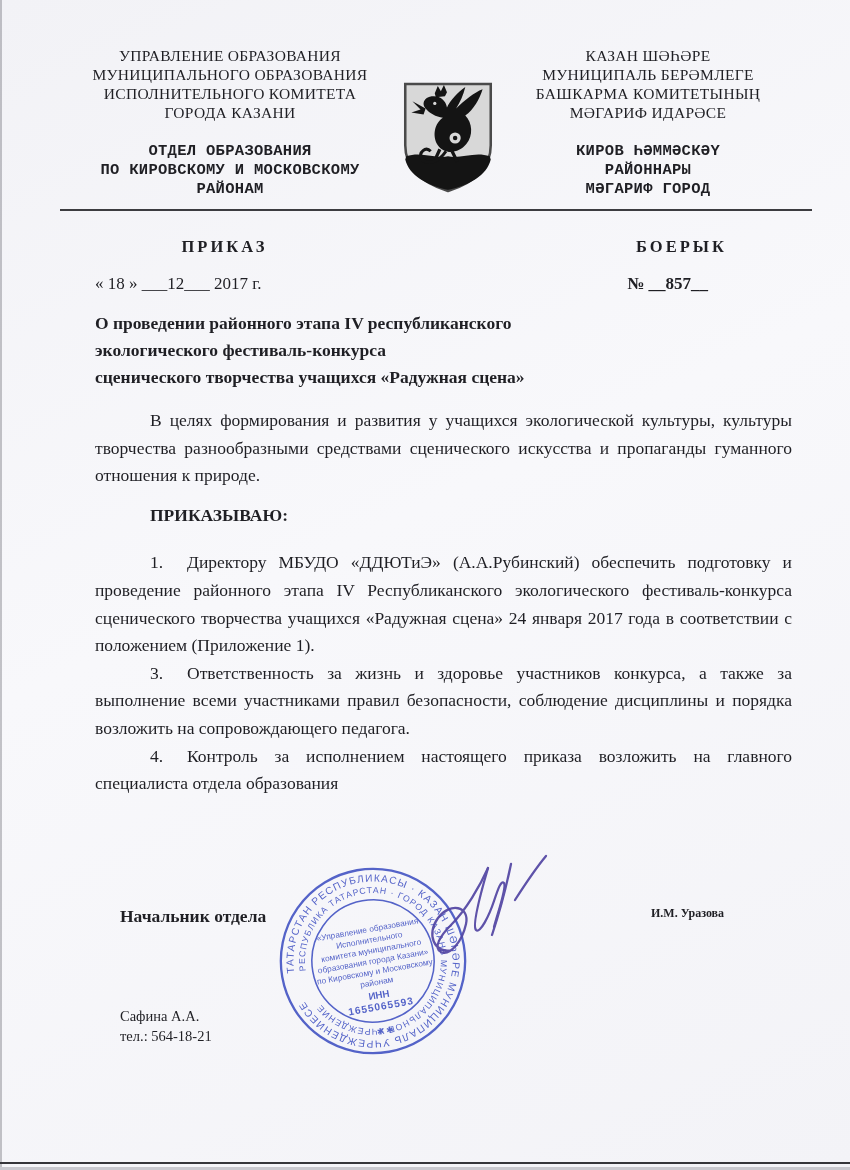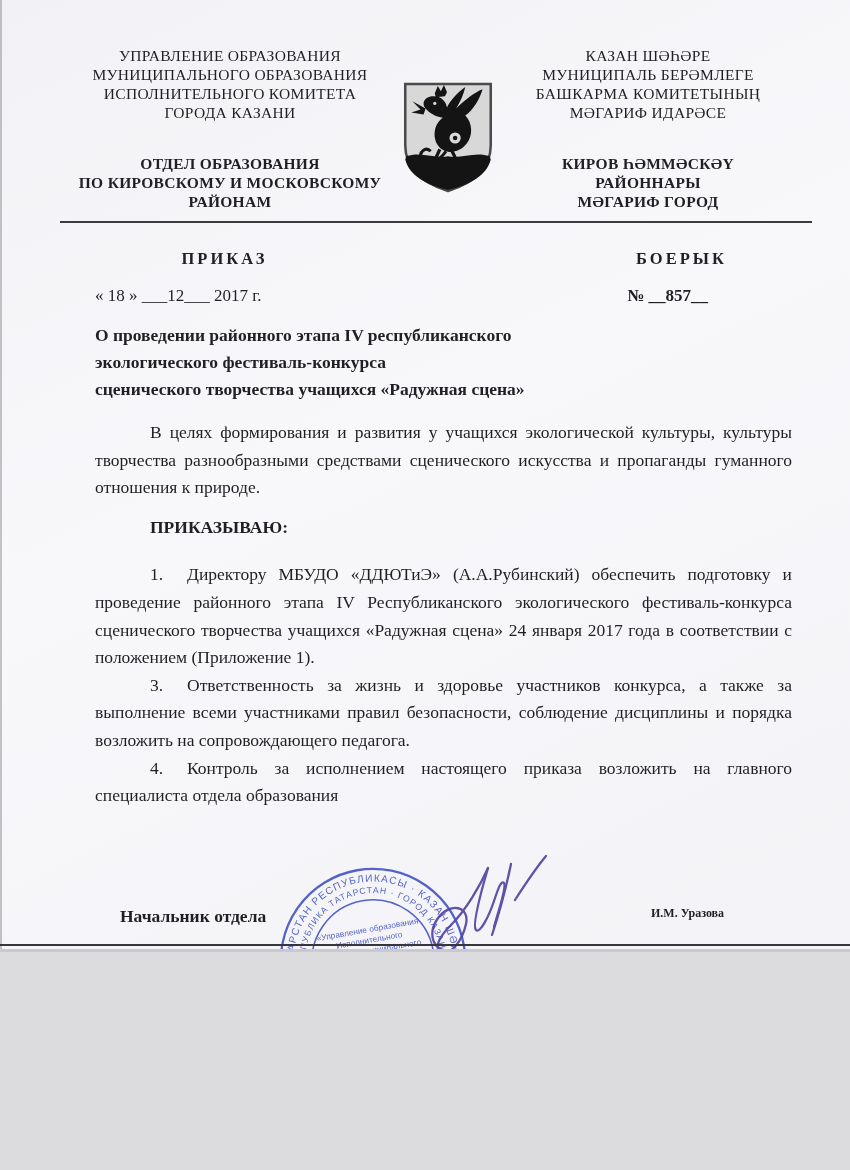--- a/index.html
+++ b/index.html
@@ -1,36 +1,36 @@
 <!DOCTYPE html>
 <html lang="ru"><head>
 <meta charset="utf-8">
 <style>
   html,body{margin:0;padding:0;}
   body{background:#dcdcdf;}
   .page{
     position:relative;
-    width:850px;height:952px;
+    width:850px;height:1170px;
     margin:0 auto;
     background:linear-gradient(155deg,#f2f2f6 0%,#f8f8fb 45%,#f3f3f7 100%);
     overflow:hidden;
     font-family:"Liberation Serif","DejaVu Serif",serif;
     color:#1f1f24;
   }
   .scan-edge-left{position:absolute;left:0;top:0;bottom:0;width:2px;background:rgba(55,55,65,.28);}
   .scan-edge-bottom{position:absolute;left:0;right:0;bottom:6px;height:2px;background:#36363a;}
   .scan-edge-bottom2{position:absolute;left:0;right:0;bottom:0;height:3px;background:#c9c9cf;}
 
   
   .hdr{display:flex;align-items:flex-start;padding:46px 52px 0 62px;}
   .hdr-col{text-align:center;font-size:15.5px;line-height:19px;letter-spacing:.3px;}
   .hdr-left{width:336px;}
   .hdr-right{flex:1;}
   .hdr-org div{white-space:nowrap;}
-  .hdr-dept{margin-top:32px;font-weight:bold;}
+  .hdr-dept{margin-top:20px;font-weight:bold;font-family:Liberation Mono, monospace;}
   .emblem-wrap{width:100px;display:flex;justify-content:center;margin-top:34px;}
   .divider{margin:10px 38px 0 60px;border:0;border-top:2px solid #3c3c40;}
 
   
   .labels{display:flex;margin-top:26px;font-weight:bold;font-size:16.5px;letter-spacing:3px;}
   .labels .half{width:50%;text-align:center;padding-left:24px;}
   .labels .half.right{transform:translateX(32px);}
   .numrow{display:flex;justify-content:space-between;margin:17px 142px 0 95px;font-size:17px;}
   .numrow .num{font-weight:bold;}
 

